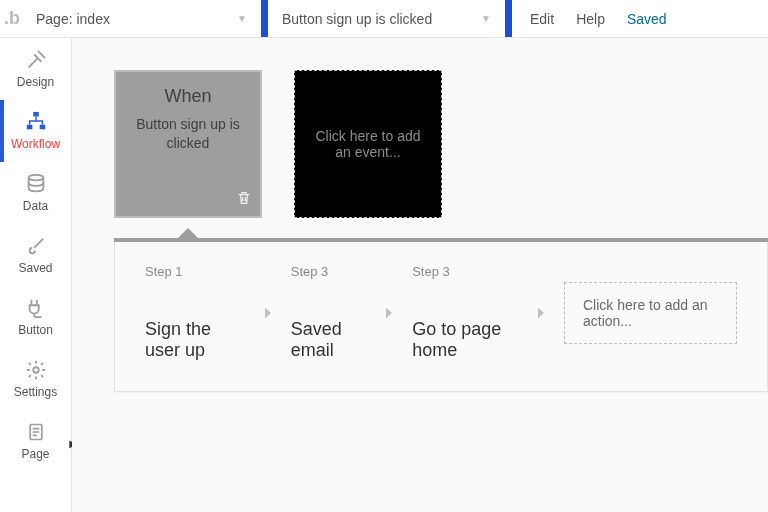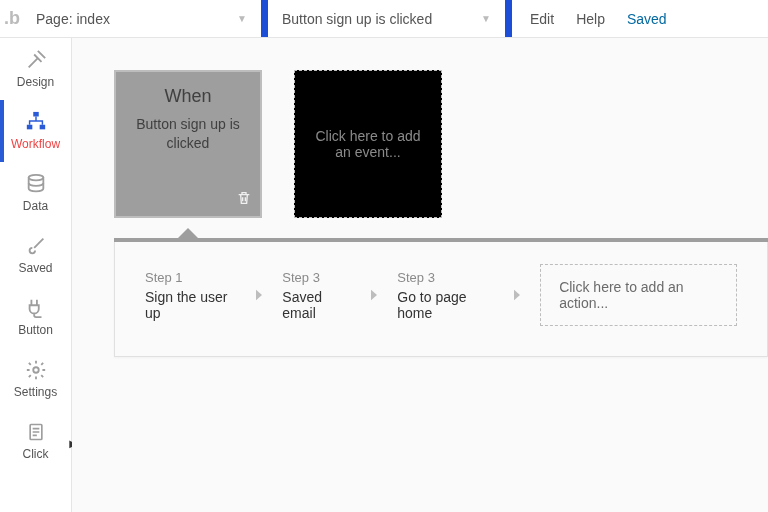--- a/index.html
+++ b/index.html
@@ -39,21 +39,21 @@
   .event-card .trash svg { width:16px; height:16px; fill:#fff; stroke:#fff;}
   .event-pointer { position:absolute; left: calc(42px + 74px - 10px); top: calc(32px + 148px + 10px); width:0; height:0; border-left:10px solid transparent; border-right:10px solid transparent; border-bottom:10px solid #9e9e9e; z-index:2;}
   .add-event { width:148px; height:148px; border:1.5px dashed #bdbdbd; background:#000000; color:#8a8a8a; display:flex; align-items:center; justify-content:center; text-align:center; font-size:14px; padding:0 18px; cursor:pointer;}
 
   
   .steps-wrap { position:absolute; left:42px; right:0; top: calc(32px + 148px + 20px); }
   .steps-bar { height:4px; background:#9e9e9e; }
   .steps-box { border:1px solid #e0e0e0; border-top:none; background:#fafafa; padding:22px 30px 30px; display:flex; align-items:center; gap:14px; color:#333; box-shadow: 0 1px 2px rgba(0,0,0,.04);}
   .step { display:flex; flex-direction:column; gap:4px; cursor:pointer; }
   .step .num { font-size:13px; color:#8a8a8a; }
-  .step .label { font-size:14px; }
+  .step .label { font-size:18px;margin-top:36px; }
   .arrow { color:#bdbdbd; display:flex; align-items:center; }
   .arrow svg { width:18px; height:18px; }
   .add-action { border:1.5px dashed #bdbdbd; padding:14px 18px; color:#6b6b6b; font-size:14px; cursor:pointer; }
 </style>
 </head>
 <body>
 
 <div class="app">
   <div class="topbar">
     <div class="logo">.b</div>
@@ -129,21 +129,21 @@
         </span>
         <span>Settings</span>
       </div>
       <div class="sideitem">
         <span class="sideicon">
           <svg viewBox="0 0 24 24" width="20" height="22" fill="none" stroke="#9e9e9e" stroke-width="2">
               <rect x="5" y="3" width="14" height="18" rx="1"></rect>
               <path d="M8 8h8M8 12h8M8 16h5"></path>
             </svg>
         </span>
-        <span>Click</span>
+        <span>Page</span>
       </div>
       <span class="expand-caret">▶</span>
     </div>
 
     <div class="canvas">
       <div class="events-row">
         <div class="event-card">
           <div class="when">When</div>
           <div class="desc">Button sign up is clicked</div>
           <span class="trash">

